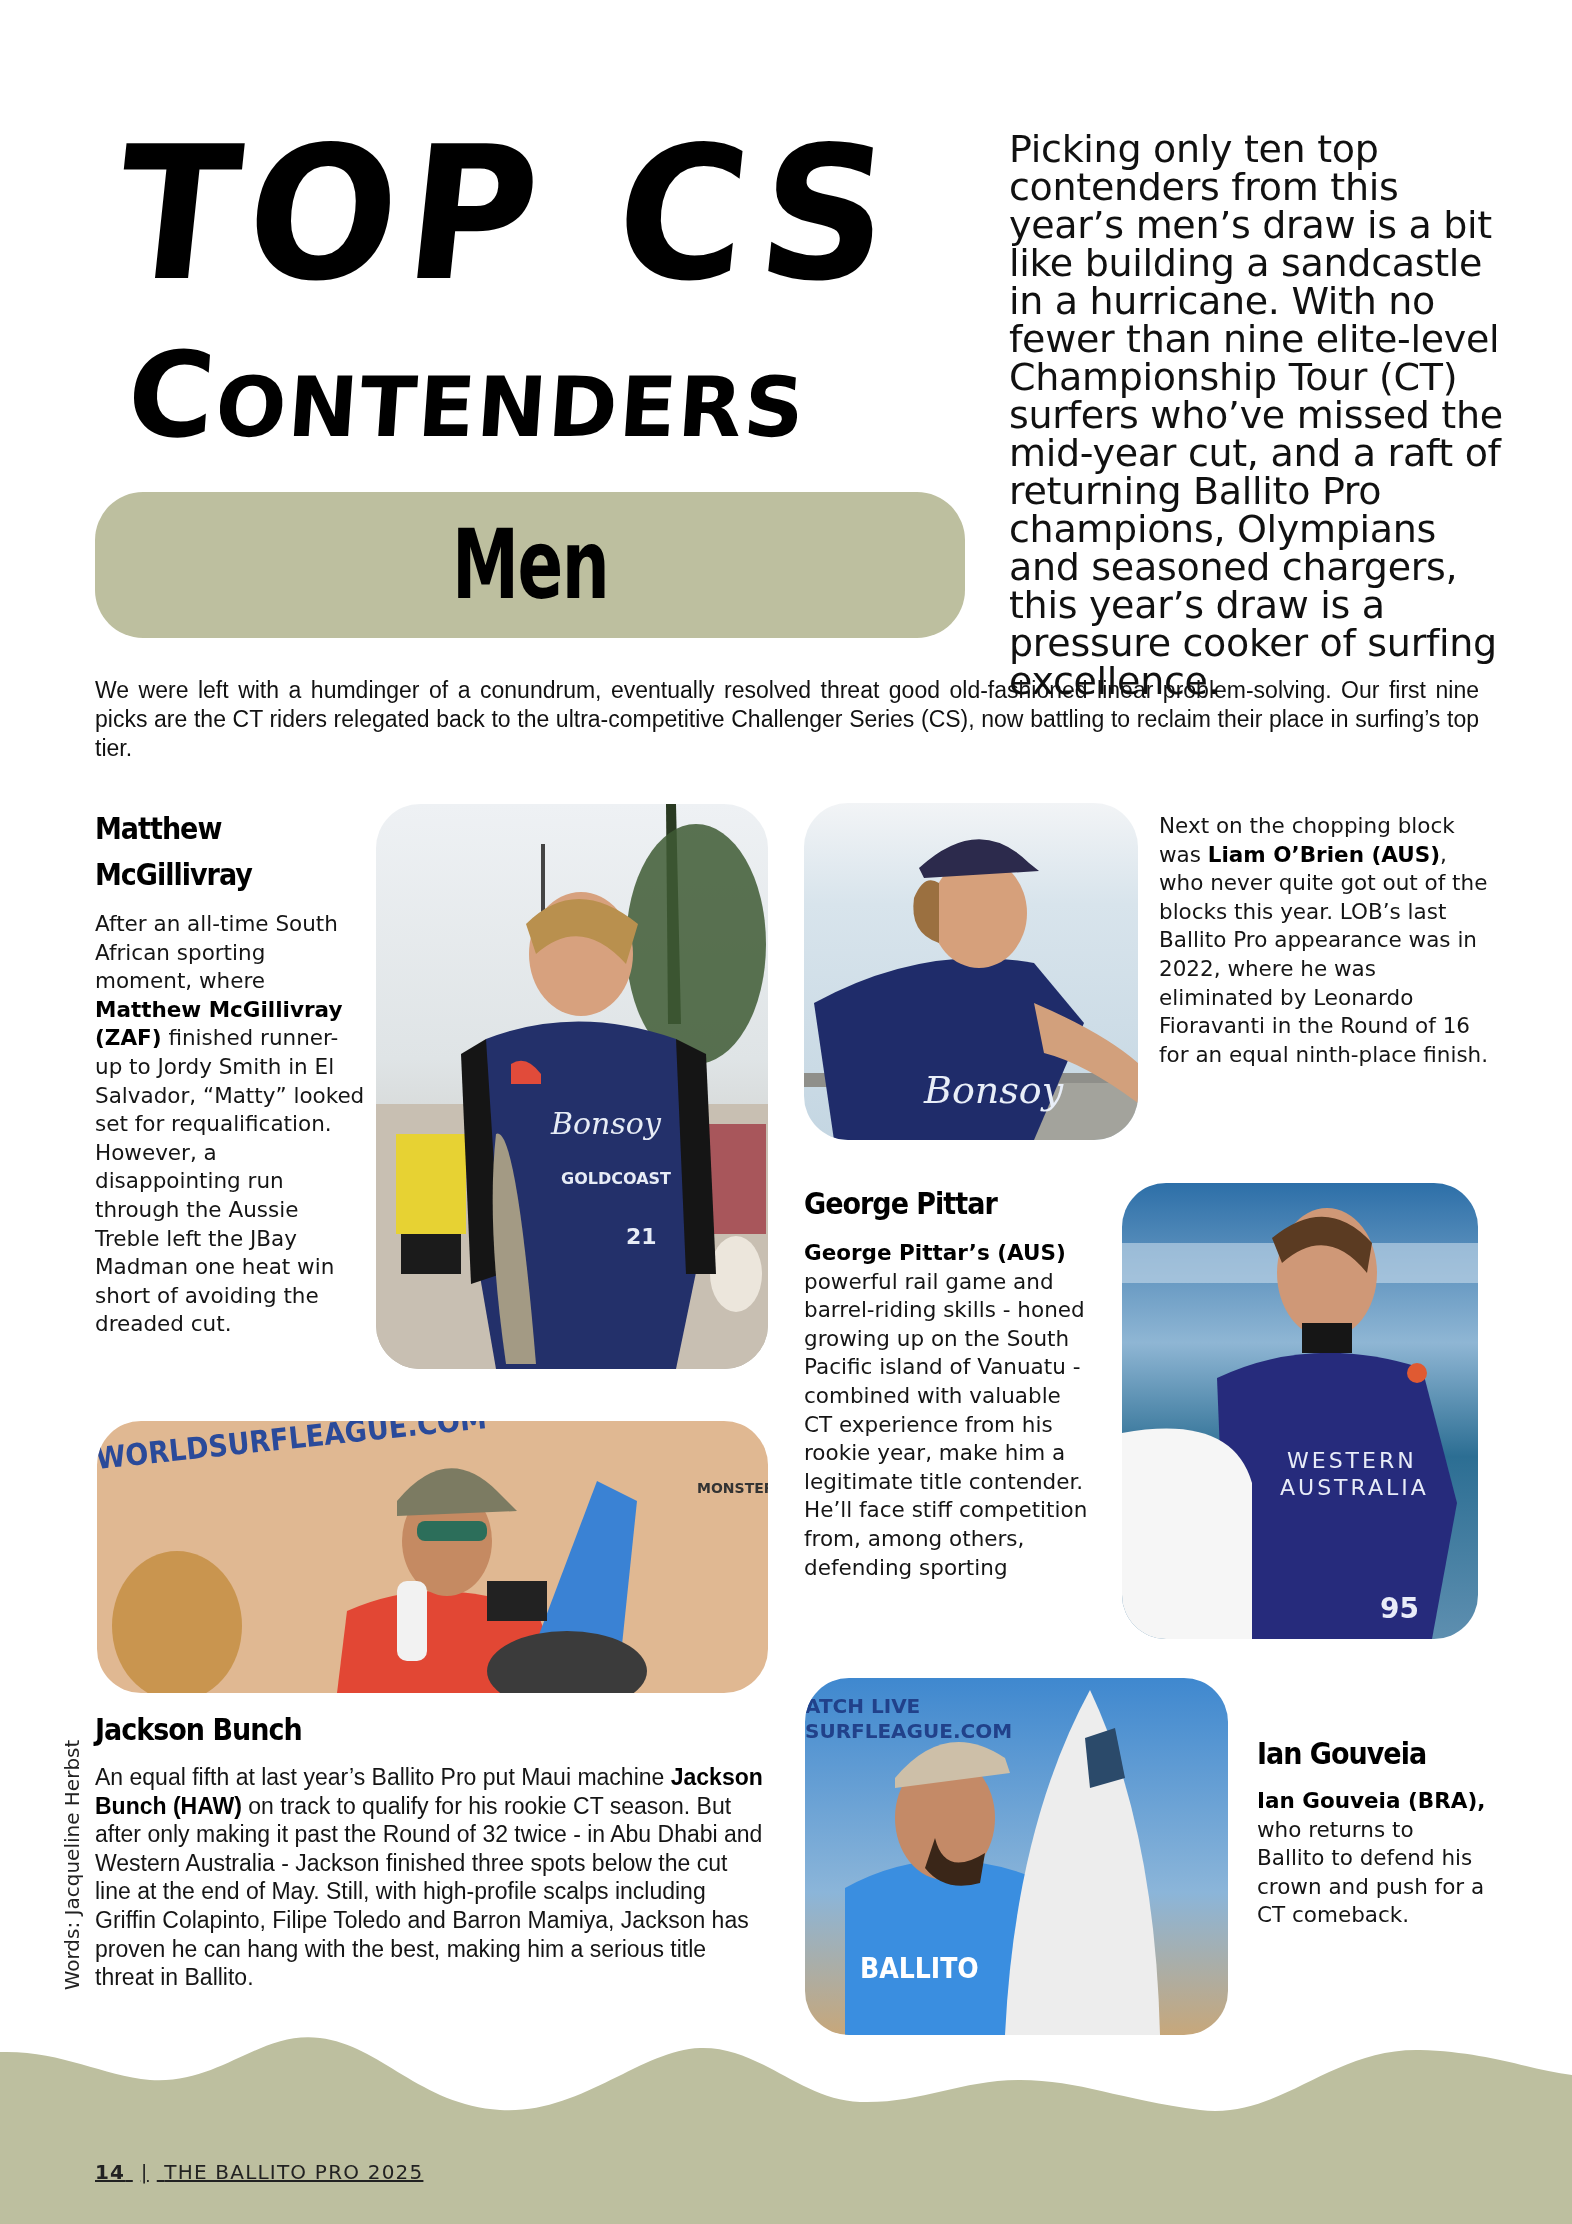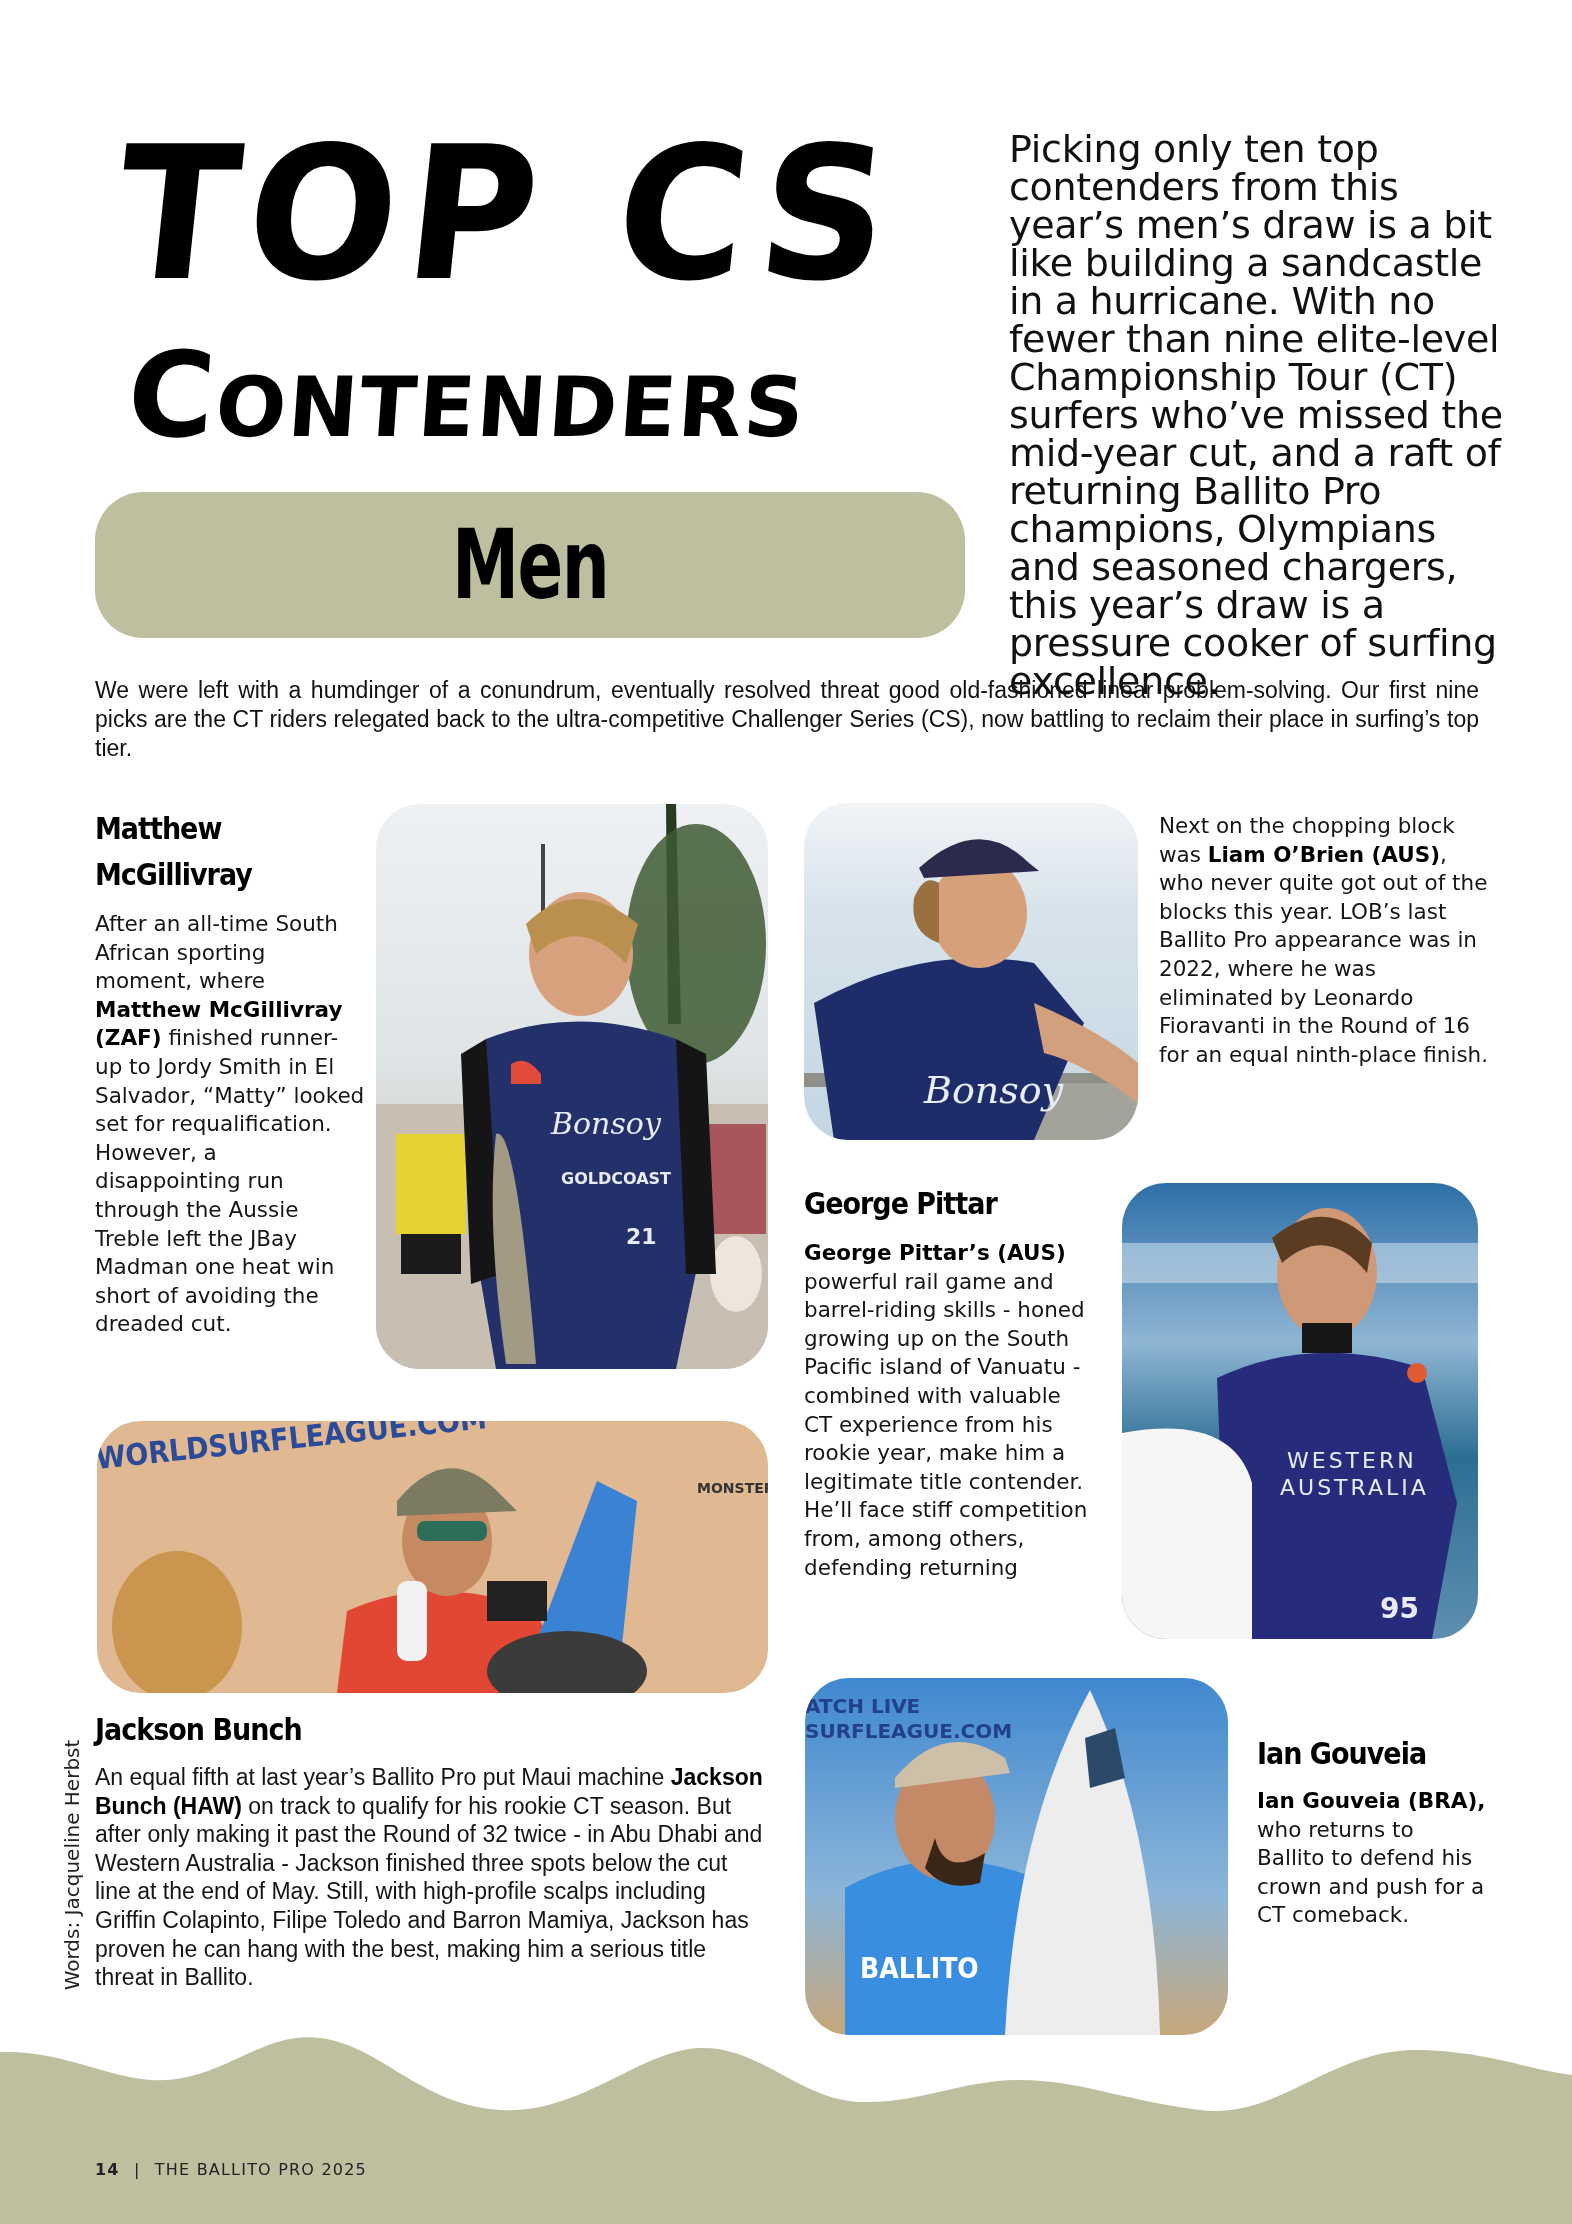--- a/index.html
+++ b/index.html
@@ -11,21 +11,21 @@
   .pill{left:95px;top:492px;width:870px;height:146px;border-radius:48px;background:#bdbf9f;display:flex;align-items:center;justify-content:center;}
   .pill span{font-family:"DejaVu Sans Condensed","DejaVu Sans",sans-serif;font-weight:700;font-size:96px;color:#000;letter-spacing:-2px;transform:scaleX(0.78);display:inline-block;}
   .lede{left:1009px;top:130px;width:500px;font-family:"DejaVu Sans",sans-serif;font-size:38px;line-height:38px;color:#111;letter-spacing:-0.3px;}
   .intro{left:95px;top:676px;width:1384px;font-family:"Liberation Sans",sans-serif;font-size:23px;line-height:29px;color:#111;text-align:justify;}
   .name{font-family:"DejaVu Sans Condensed","DejaVu Sans",sans-serif;font-weight:700;color:#000;letter-spacing:-1px;line-height:46px;font-size:30px;}
   .body{font-family:"DejaVu Sans",sans-serif;font-size:21.5px;line-height:28.6px;color:#151515;}
   .body b{font-weight:700;color:#000;}
   .photo{border-radius:44px;overflow:hidden;}
   .credit{left:52px;top:1730px;width:40px;height:270px;}
   .credit span{position:absolute;left:50%;top:50%;transform:translate(-50%,-50%) rotate(-90deg);white-space:nowrap;font-family:"DejaVu Sans",sans-serif;font-size:20px;color:#222;}
-  .footer{left:95px;top:2160px;font-family:"DejaVu Sans",sans-serif;font-size:16px;letter-spacing:1.2px;color:#222;}
+  .footer{left:95px;top:2160px;font-family:"DejaVu Sans",sans-serif;font-size:20px;letter-spacing:1.2px;color:#222;text-decoration:underline;}
   .footer b{font-weight:700;}
 </style>
 </head>
 <body>
 
 <div class="abs title-top">TOP CS</div>
 <div class="abs title-bot">Contenders</div>
 <div class="abs pill">
   <span>Men</span>
 </div>
@@ -96,21 +96,21 @@
 </div>
 <div class="abs" style="left:1159px;top:802px;width:330px;">
   <div class="body" style="margin-top:10px;">
     <span>Next on the chopping block was </span><b>Liam O’Brien (AUS)</b><span>, who never quite got out of the blocks this year. LOB’s last Ballito Pro appearance was in 2022, where he was eliminated by Leonardo Fioravanti in the Round of 16 for an equal ninth-place finish.</span>
   </div>
 </div>
 
 <div class="abs" style="left:804px;top:1181px;width:290px;">
   <div class="name">George Pittar</div>
   <div class="body" style="margin-top:12px;">
-    <b>George Pittar’s (AUS)</b><span> powerful rail game and barrel-riding skills - honed growing up on the South Pacific island of Vanuatu - combined with valuable CT experience from his rookie year, make him a legitimate title contender. He’ll face stiff competition from, among others, defending returning</span>
+    <b>George Pittar’s (AUS)</b><span> powerful rail game and barrel-riding skills - honed growing up on the South Pacific island of Vanuatu - combined with valuable CT experience from his rookie year, make him a legitimate title contender. He’ll face stiff competition from, among others, defending sporting</span>
   </div>
 </div>
 <div class="abs photo" style="left:1122px;top:1183px;width:356px;height:456px;">
   <svg width="356" height="456" viewBox="0 0 356 456">
     <defs>
         <linearGradient id="sea" x1="0" y1="0" x2="0" y2="1">
           <stop offset="0" stop-color="#2d6fa8"></stop>
           <stop offset="0.35" stop-color="#8fb6d4"></stop>
           <stop offset="0.6" stop-color="#2c6e93"></stop>
           <stop offset="1" stop-color="#5e8fb0"></stop>

